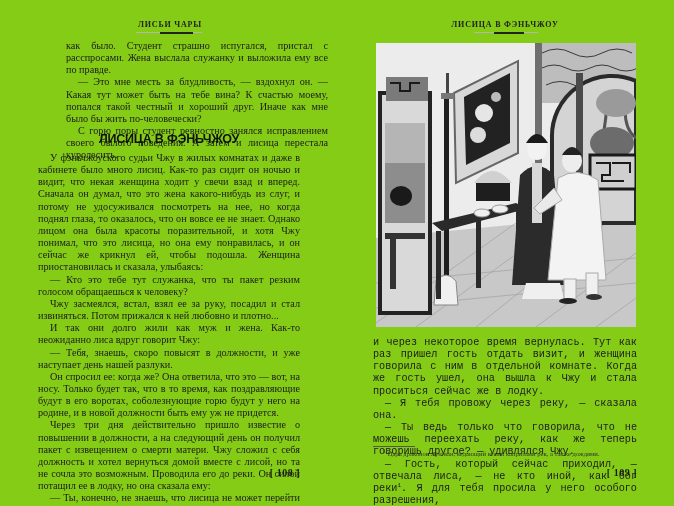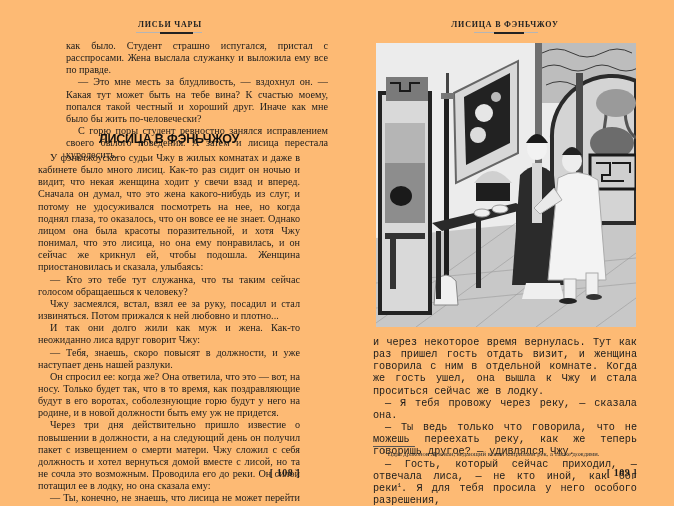--- a/index.html
+++ b/index.html
@@ -1,20 +1,20 @@
 <!DOCTYPE html>
 <html><head>
   <meta charset="utf-8">
   <style>
     * { margin: 0; padding: 0; box-sizing: border-box; }
     html, body {
       width: 674px; height: 506px; background: #ffffff; overflow: hidden;
       font-family: "Liberation Serif", "DejaVu Serif", serif; color: #1a1a1a;
     }
-    .spread { position: relative; width: 674px; height: 506px; background: #fdba74; }
+    .spread { position: relative; width: 674px; height: 506px; background: #84cc16; }
     .page { position: absolute; top: 0; height: 506px; }
     .page-left { left: 0; width: 337px; }
     .page-right { left: 337px; width: 337px; }
 
     .running-head {
       position: absolute; top: 20px; left: 0; right: 0; text-align: center;
       font-size: 8px; font-weight: bold; letter-spacing: 0.8px; color: #222;
     }
     .page-left .running-head { left: 32px; width: 276px; }
     .page-right .running-head { left: 36px; width: 264px; }
@@ -80,21 +80,21 @@
     <div class="text-block" style="top:40px;margin-left:28px;">
       <p class="noindent">как было. Студент страшно испугался, пристал с расспросами. Жена выслала служанку и выложила ему все по правде.</p>
       <p>— Это мне месть за блудливость, — вздохнул он. — Какая тут может быть на тебе вина? К счастью моему, попался такой честный и хороший друг. Иначе как мне было бы жить по-человечески?</p>
       <p>С горю поры студент ревностно занялся исправлением своего былого поведения. А затем и лисица перестала куролесить.</p>
     </div>
 
     <div class="chapter-title">ЛИСИЦА В ФЭНЬЧЖОУ</div>
 
     <div class="text-block" style="top:152px;">
       <p>У фэньчжоуского судьи Чжу в жилых комнатах и даже в кабинете было много лисиц. Как-то раз сидит он ночью и видит, что некая женщина ходит у свечи взад и вперед. Сначала он думал, что это жена какого-нибудь из слуг, и потому не удосуживался посмотреть на нее, но когда поднял глаза, то оказалось, что он вовсе ее не знает. Однако лицом она была красоты поразительной, и хотя Чжу понимал, что это лисица, но она ему понравилась, и он сейчас же крикнул ей, чтобы подошла. Женщина приостановилась и сказала, улыбаясь:</p>
-      <p>— Кто это тебе тут служанка, что ты таким сейчас голосом обращаешься к человеку?</p>
+      <p>— Кто это тебе тут служанка, что ты пакет резким голосом обращаешься к человеку?</p>
       <p>Чжу засмеялся, встал, взял ее за руку, посадил и стал извиняться. Потом прижался к ней любовно и плотно...</p>
       <p>И так они долго жили как муж и жена. Как-то неожиданно лиса вдруг говорит Чжу:</p>
       <p>— Тебя, знаешь, скоро повысят в должности, и уже наступает день нашей разлуки.</p>
       <p>Он спросил ее: когда же? Она ответила, что это — вот, на носу. Только будет так, что в то время, как поздравляющие будут в его воротах, соболезнующие горю будут у него на родине, и в новой должности быть ему уж не придется.</p>
       <p>Через три дня действительно пришло известие о повышении в должности, а на следующий день он получил пакет с извещением о смерти матери. Чжу сложил с себя должность и хотел вернуться домой вместе с лисой, но та не сочла это возможным. Проводила его до реки. Он силой потащил ее в лодку, но она сказала ему:</p>
       <p>— Ты, конечно, не знаешь, что лисица не может перейти реку.</p>
 
     </div>
 
     <div class="folio">[ 108 ]</div>

